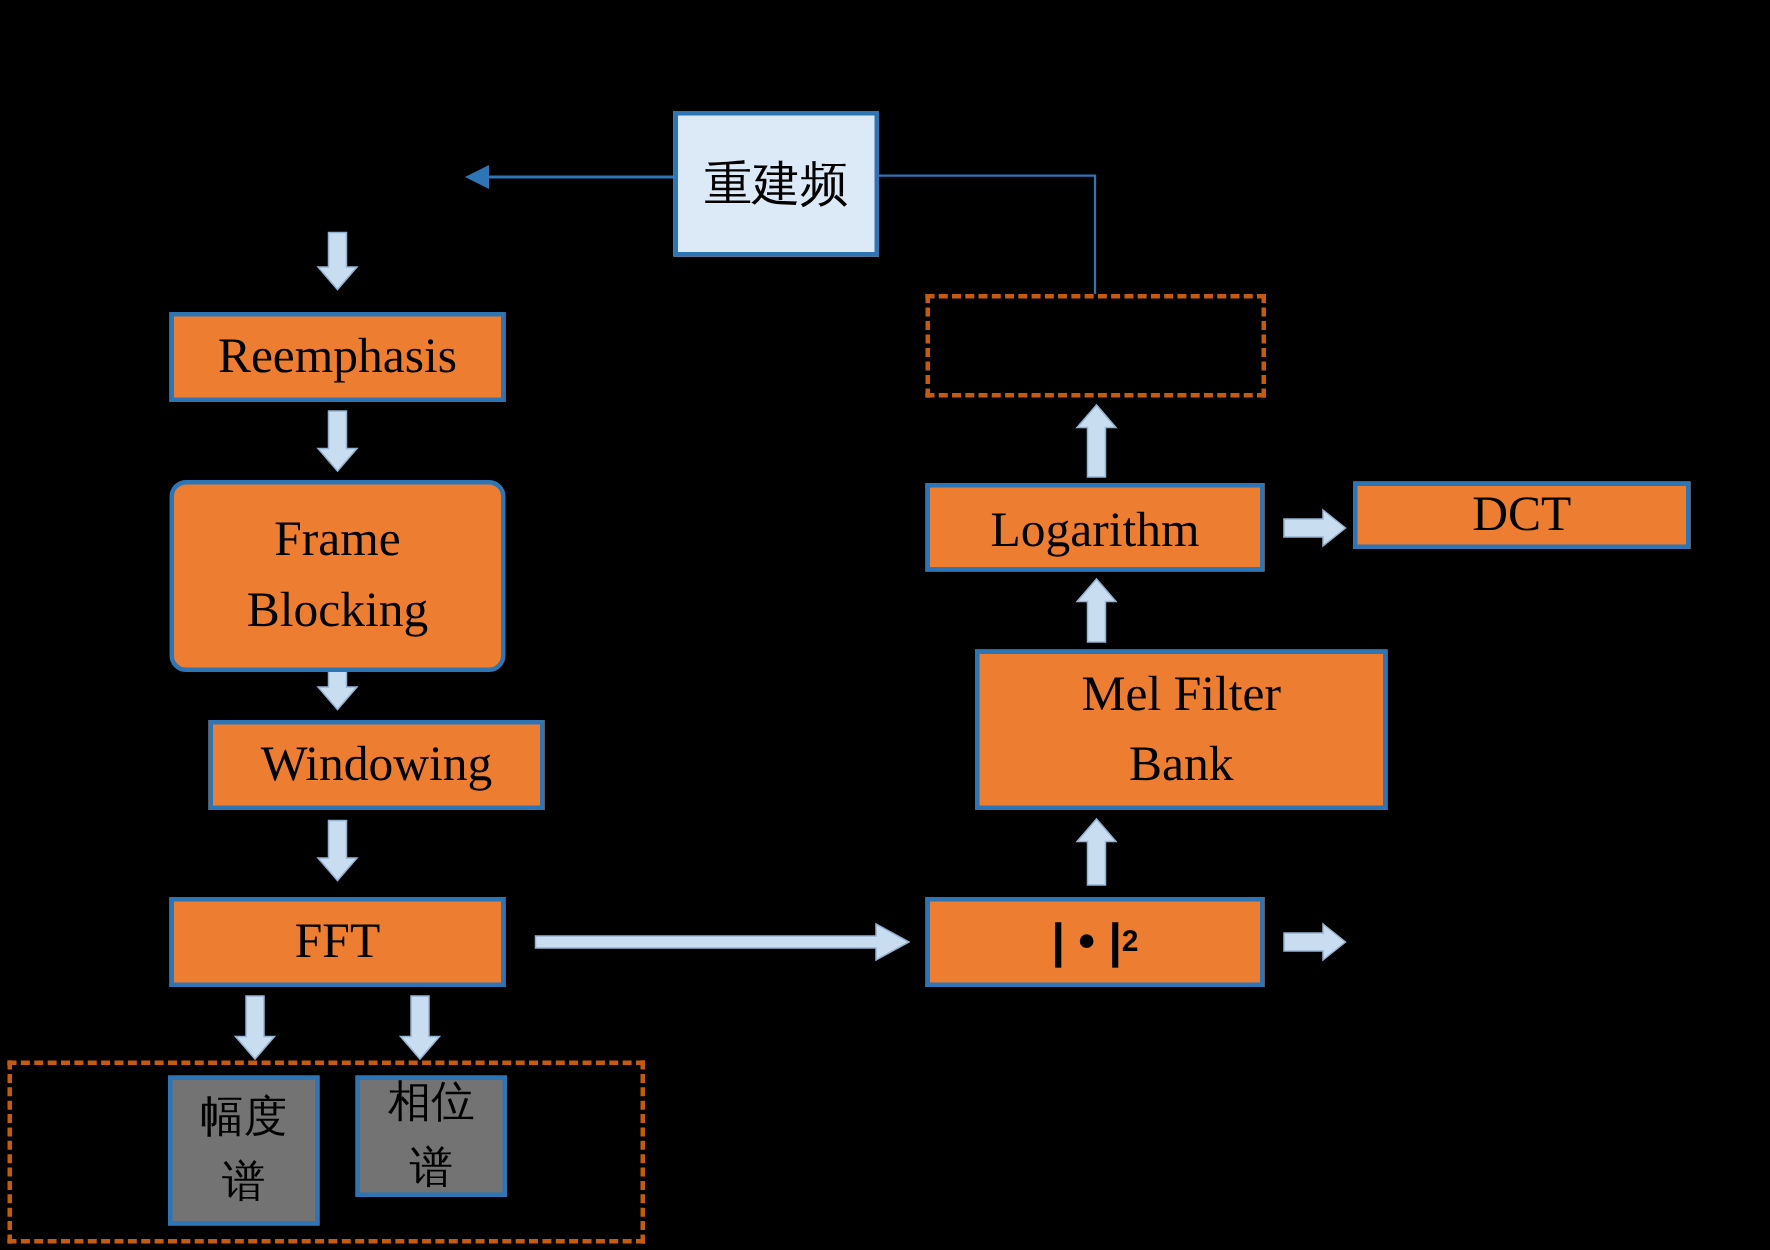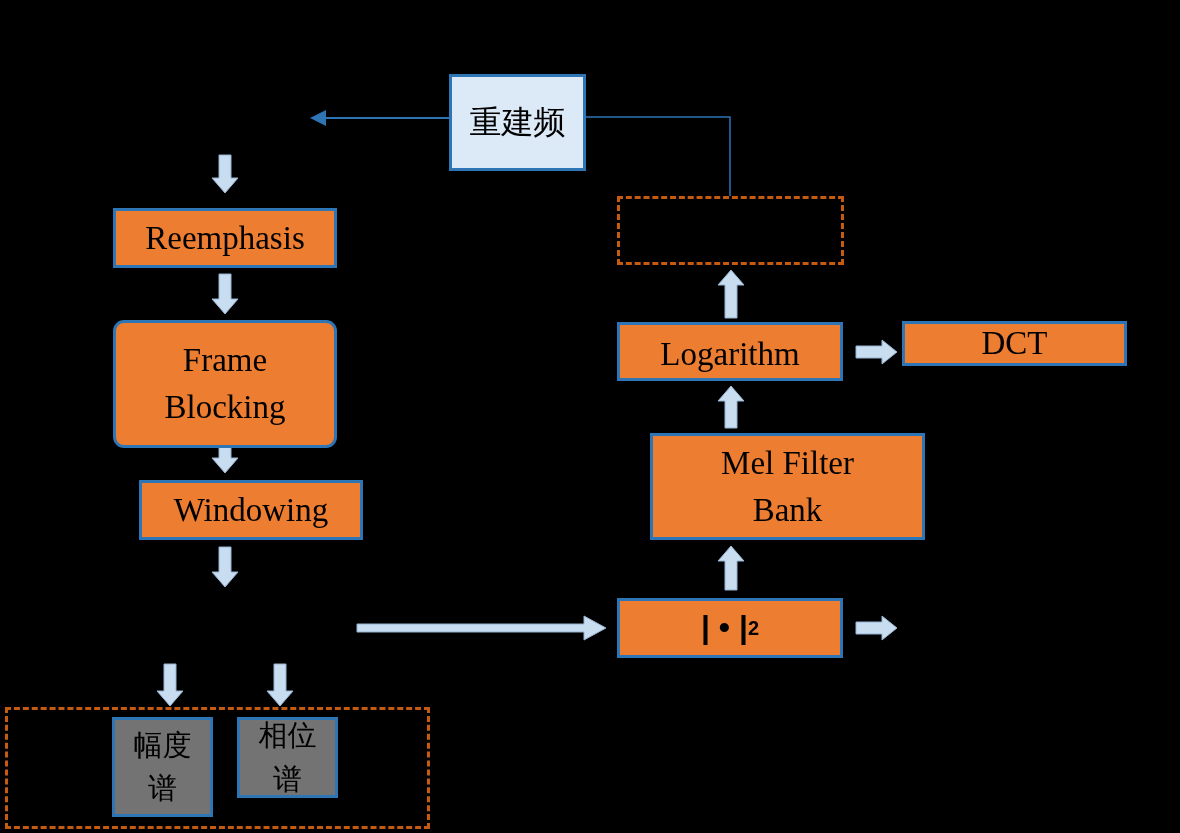--- a/index.html
+++ b/index.html
@@ -60,20 +60,23 @@
 
   <div class="box process" style="left:113px; top:320px; width:224px; height:128px;border-radius:11px;">
     <span class="line">Frame</span>
     <span class="line">Blocking</span>
   </div>
 
   <div class="box process" style="left:113px; top:480px; width:224px; height:60px;margin-left:26px;">
     <span>Windowing</span>
   </div>
 
+  <div class="box process" style="left:113px; top:598px; width:224px; height:60px;">
+    <span>FFT</span>
+  </div>
 
   <div class="box process" style="left:617px; top:322px; width:226px; height:59px;justify-content:flex-end;">
     <span>Logarithm</span>
   </div>
 
   <div class="box process" style="left:902px; top:321px; width:225px; height:45px;">
     <span>DCT</span>
   </div>
 
   <div class="box process" style="left:650px; top:433px; width:275px; height:107px;">

